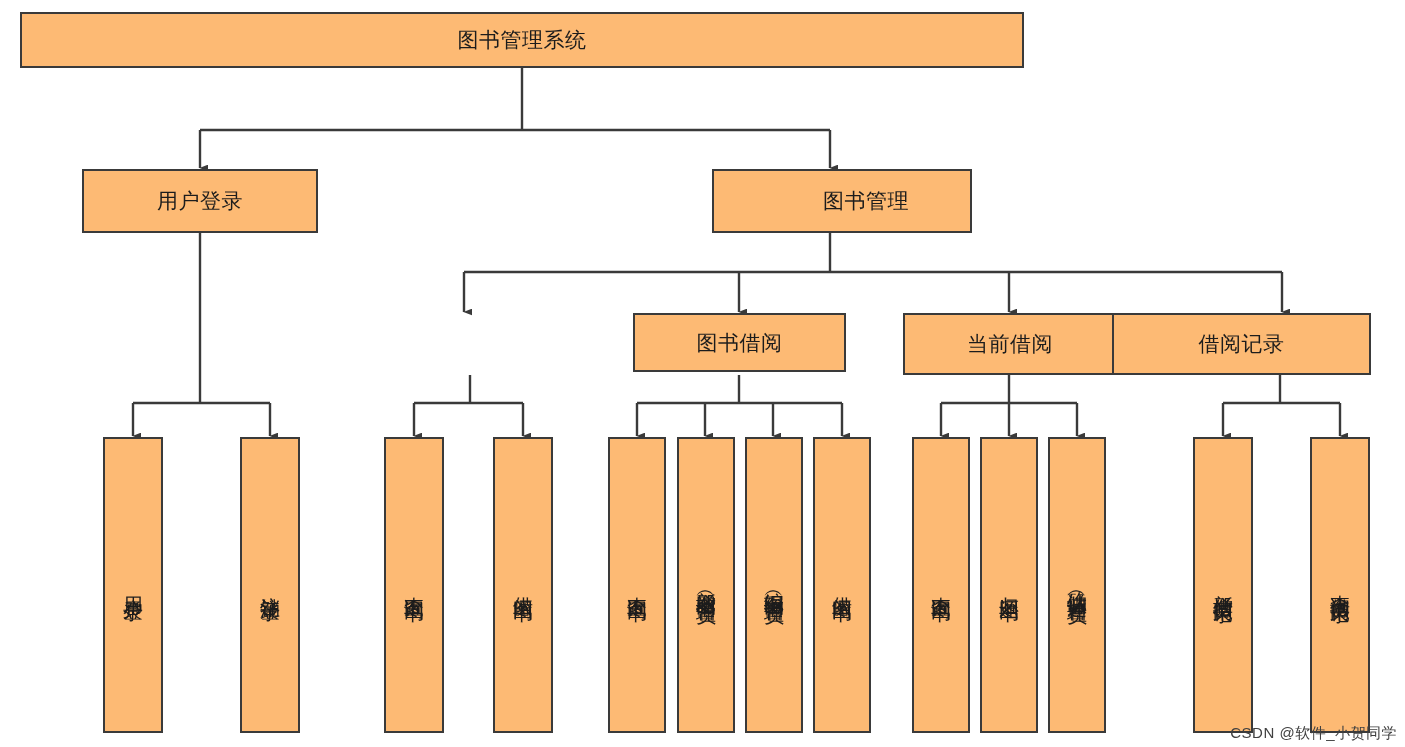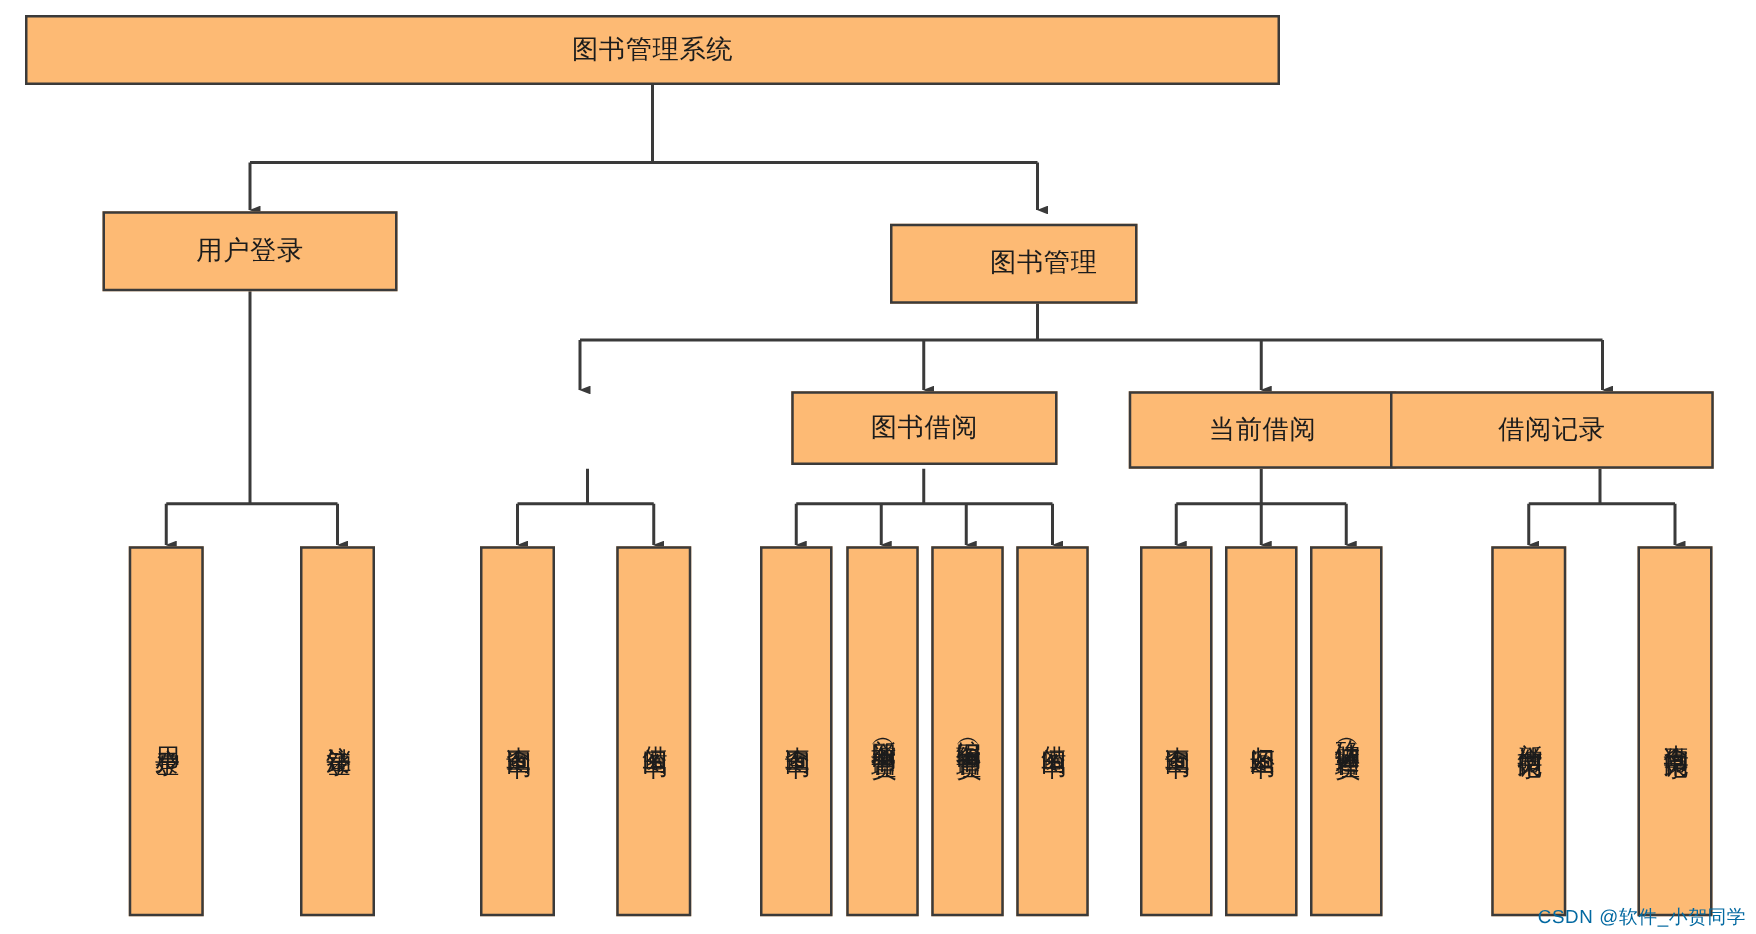--- a/index.html
+++ b/index.html
@@ -74,21 +74,21 @@
     white-space: nowrap;
     max-height: 100%;
   }
 
   
   #watermark {
     position: absolute;
     right: 8px;
     bottom: 4px;
     font-size: 15px;
-    color: #0369a1;
+    color: #404040;
     letter-spacing: 0.5px;
     z-index: 5;
     white-space: nowrap;
     font-family: "Liberation Sans", "DejaVu Sans", sans-serif;
   }
 </style>
 </head>
 <body>
 
 <div id="diagram">
@@ -148,21 +148,21 @@
   </svg>
 
   <div class="node root" style="left:20px; top:12px; width:1004px; height:56px;">
     <span class="label">图书管理系统</span>
   </div>
 
   <div class="node level2" style="left:82px; top:169px; width:236px; height:64px;">
     <span class="label">用户登录</span>
   </div>
 
-  <div class="node level2" style="left:712px; top:179px; width:198px; height:64px;padding-left:48px;">
+  <div class="node level2" style="left:712px; top:169px; width:260px; height:64px;padding-left:48px;">
     <span class="label">图书管理</span>
   </div>
 
 
   <div class="node level3" style="left:633px; top:313px; width:213px; height:59px;">
     <span class="label">图书借阅</span>
   </div>
 
   <div class="node level3" style="left:903px; top:313px; width:214px; height:62px;">
     <span class="label">当前借阅</span>

